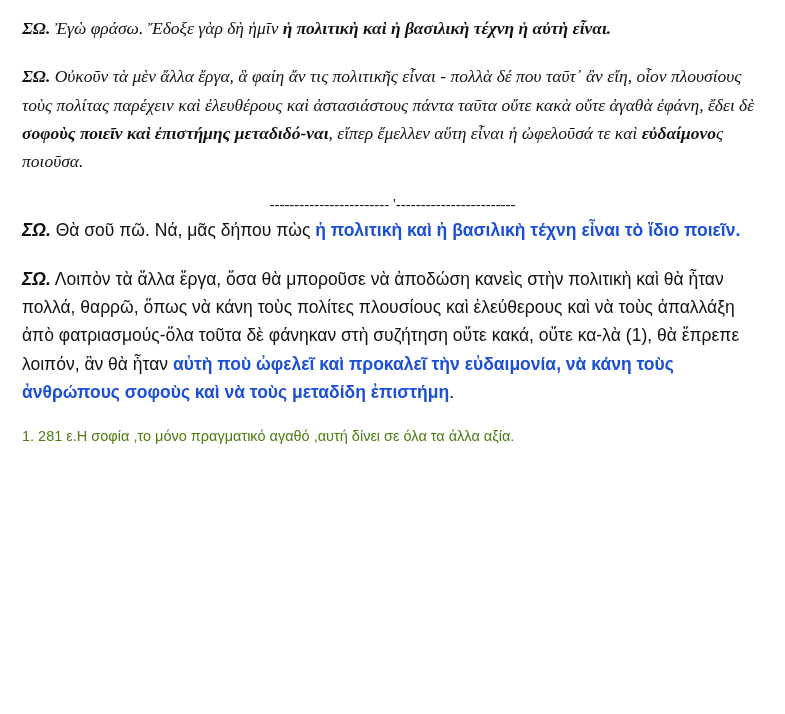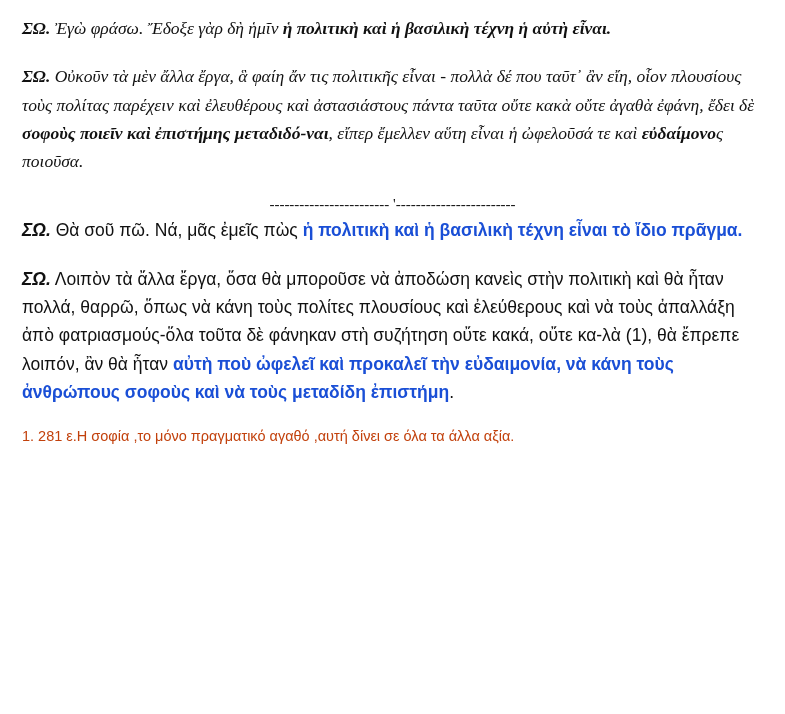--- a/index.html
+++ b/index.html
@@ -54,21 +54,21 @@
     line-height: 1.1;
     letter-spacing: 0px;
     color: #111111;
     margin: 2px 0 4px 0;
   }
   .footnote {
     font-family: "Liberation Sans", sans-serif;
     font-size: 14.5px;
     line-height: 1.5;
     margin-top: 18px;
-    color: #c2410c;
+    color: #4d7c0f;
   }
   .sans {
     font-family: "Liberation Sans", sans-serif;
   }
 </style>
 </head>
 <body>
 
 <div class="page">
 
@@ -77,21 +77,21 @@
   </p>
 
 
   <p class="para tight">
     <span class="speaker">ΣΩ.</span><span class="it"> Οὐκοῦν τὰ μὲν ἄλλα ἔργα, ἃ φαίη ἄν τις πολιτικῆς  εἶναι - πολλὰ δέ που ταῦτ᾿ ἂν εἴη, οἷον πλουσίους τοὺς πολίτας παρέχειν καὶ ἐλευθέρους καὶ ἀστασιάστους πάντα ταῦτα οὔτε κακὰ οὔτε ἀγαθὰ ἐφάνη, ἔδει δὲ </span><span class="bi">σοφοὺς ποιεῖν καὶ ἐπιστήμης μεταδιδό-ναι</span><span class="it">, εἴπερ ἔμελλεν αὕτη εἶναι ἡ ὠφελοῦσά τε καὶ </span><span class="bi">εὐδαίμονο</span><span class="it">ς ποιοῦσα.</span>
   </p>
 
   <div class="divider-line">------------------------  '------------------------</div>
 
   <p class="para sans">
-    <span class="speaker">ΣΩ.</span><span> Θὰ σοῦ πῶ. Νά, μᾶς ἐμεῖς πὼς </span><span class="blue">ἡ πολιτικὴ καὶ ἡ βασιλικὴ τέχνη εἶναι τὸ ἴδιο πρᾶγμα.</span>
+    <span class="speaker">ΣΩ.</span><span> Θὰ σοῦ πῶ. Νά, μᾶς δήπου πὼς </span><span class="blue">ἡ πολιτικὴ καὶ ἡ βασιλικὴ τέχνη εἶναι τὸ ἴδιο ποιεῖν.</span>
   </p>
 
 
   <p class="para sans">
     <span class="speaker">ΣΩ.</span><span> Λοιπὸν τὰ ἄλλα ἔργα, ὅσα θὰ μποροῦσε νὰ ἀποδώση  κανεὶς στὴν πολιτικὴ καὶ θὰ ἦταν πολλά, θαρρῶ, ὅπως νὰ κάνη τοὺς πολίτες πλουσίους καὶ ἐλεύθερους καὶ νὰ τοὺς ἀπαλλάξη ἀπὸ φατριασμούς-ὅλα τοῦτα δὲ φάνηκαν στὴ συζήτηση οὔτε κακά, οὔτε κα-λὰ (1), θὰ ἔπρεπε λοιπόν, ἂν θὰ ἦταν </span><span class="blue">αὐτὴ ποὺ ὠφελεῖ καὶ προκαλεῖ τὴν εὐδαιμονία, νὰ κάνη τοὺς ἀνθρώπους σοφοὺς καὶ νὰ τοὺς μεταδίδη ἐπιστήμη</span><span>.</span>
   </p>
 
   <div class="footnote">1. 281 ε.Η σοφία ,το μόνο πραγματικό αγαθό ,αυτή δίνει σε όλα τα άλλα αξία.</div>
 
 </div>

